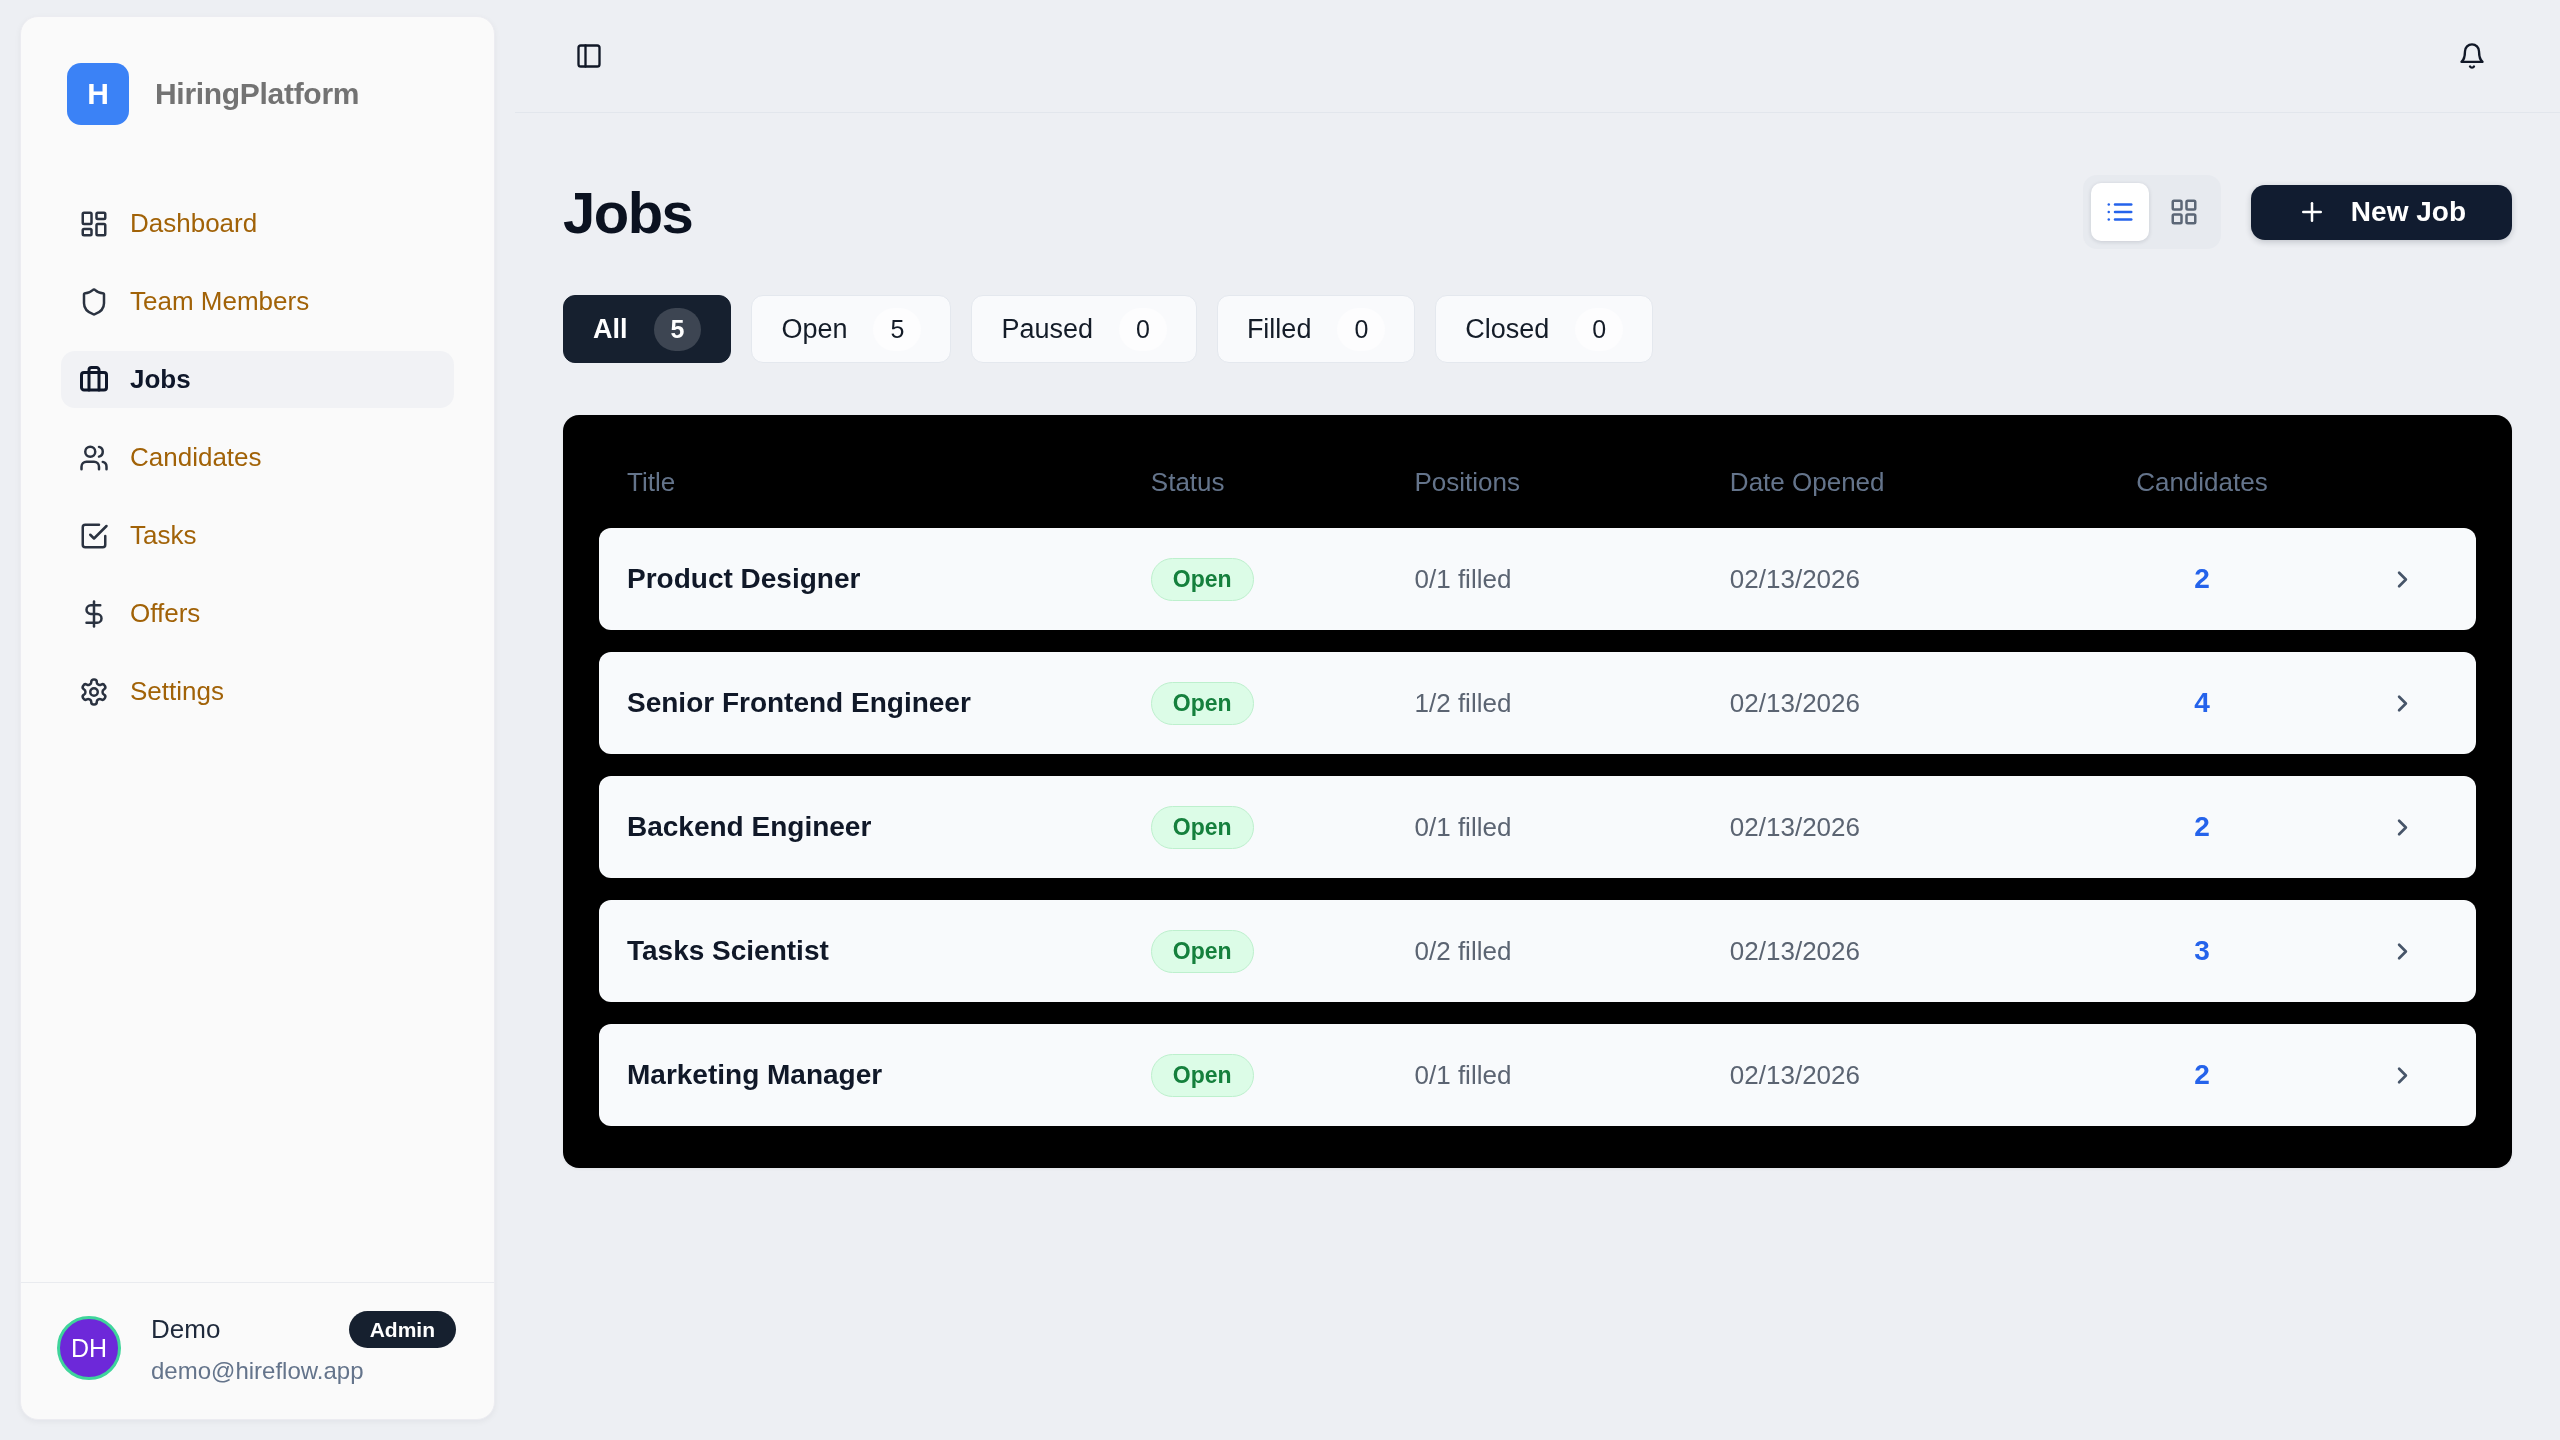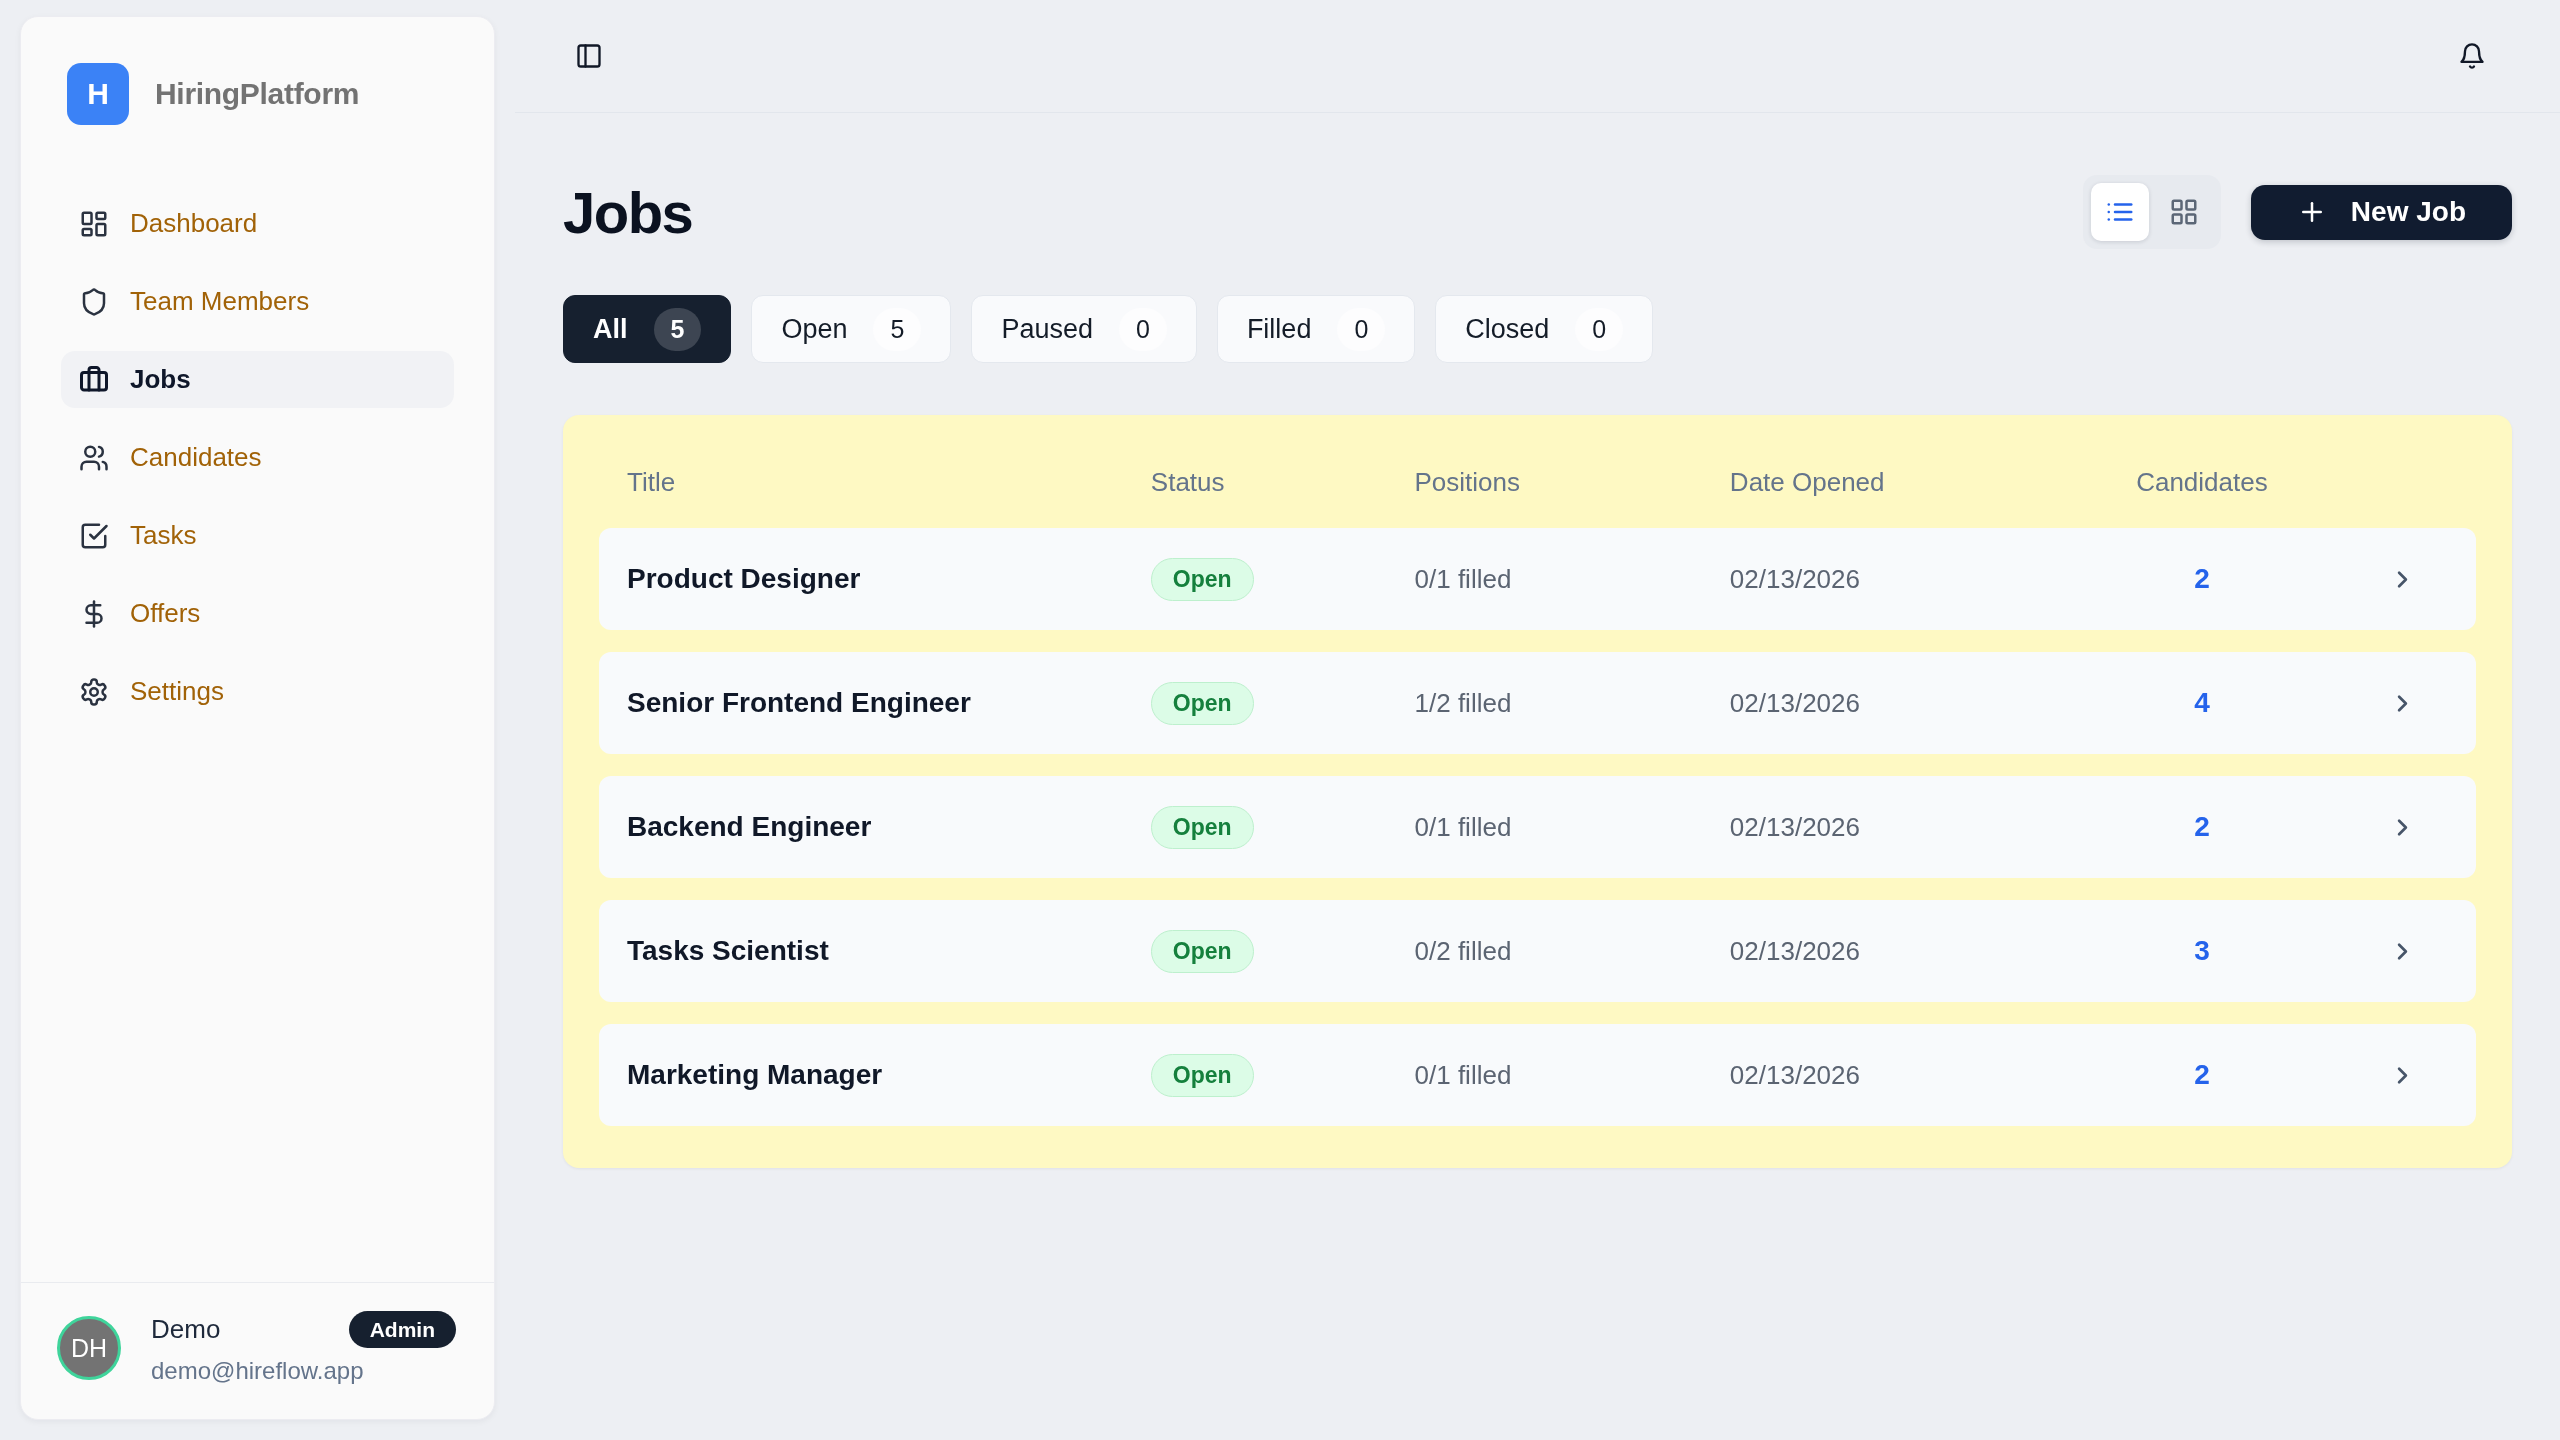--- a/index.html
+++ b/index.html
@@ -39,21 +39,21 @@
   .nav-item.active svg { stroke:#0f172a; stroke-width:2.4; }
 
   .user-section {
     position:absolute; left:0; right:0; bottom:0;
     border-top:1px solid #e9ebef;
     padding:28px 38px 34px 36px;
     display:flex; align-items:center; gap:30px;
   }
   .avatar {
     width:64px; height:64px; border-radius:50%;
-    background:#737373; border:3px solid #3fd49b;
+    background:#6d28d9; border:3px solid #3fd49b;
     color:#fff; font-size:25px; font-weight:500;
     display:flex; align-items:center; justify-content:center; flex:none;
   }
   .user-info { flex:1; min-width:0; }
   .user-top { display:flex; align-items:center; justify-content:space-between; }
   .user-name { font-size:26px; font-weight:400; color:#1e293b; }
   .role-badge {
     background:#16202f; color:#fff; font-size:21px; font-weight:700;
     padding:8px 21px; border-radius:999px; line-height:1;
   }
@@ -110,21 +110,21 @@
     padding:7px 17px; border-radius:999px; font-size:25px;
     background:#fdfdfe; color:#141c28;
   }
   .filter-pill.active {
     background:#16202f; border-color:#16202f; color:#fff; font-weight:600;
   }
   .filter-pill.active .count { background:rgba(255,255,255,.17); color:#fff; font-weight:600; }
 
   
   .table-card {
-    margin-top:52px; background:#fef9c3; border-radius:16px;
+    margin-top:52px; background:#000000; border-radius:16px;
     padding:36px 36px 42px 36px;
     box-shadow:0 1px 3px rgba(16,24,40,.06);
   }
   .grid-row {
     display:grid;
     grid-template-columns:29.4% 14.05% 16.8% 18.4% 13.5% 7.85%;
     align-items:center;
   }
   .table-head { padding:16px 0 30px 0; }
   .th { font-size:26px; font-weight:500; color:#64748b; }

